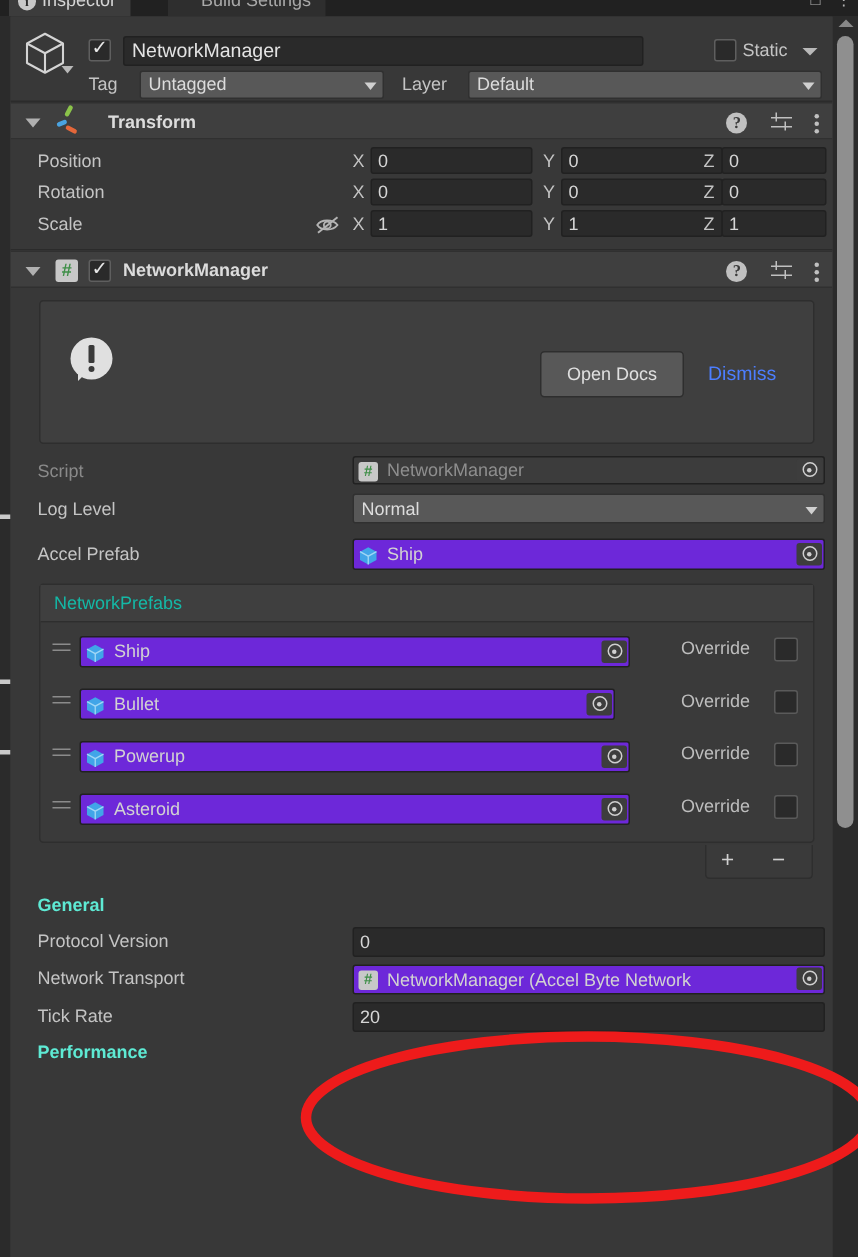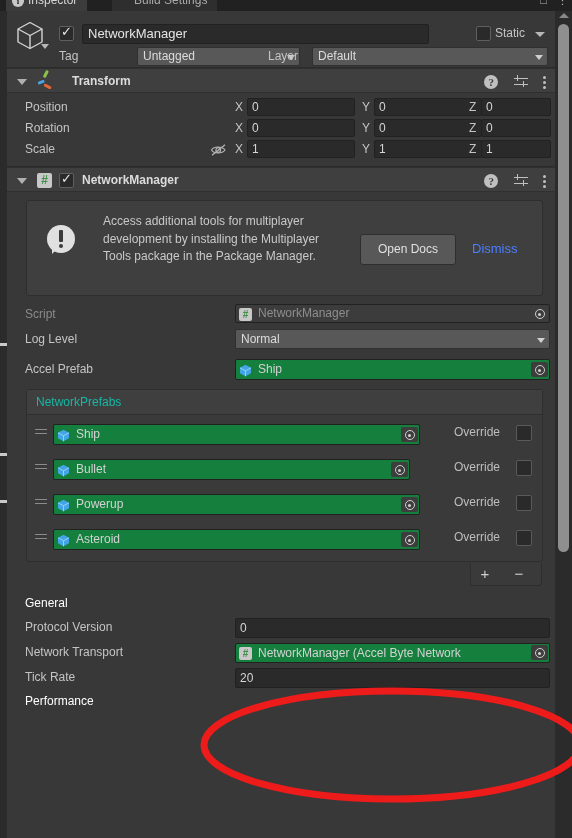--- a/index.html
+++ b/index.html
@@ -135,21 +135,21 @@
     position: absolute; background: #585858; border: 1px solid #2e2e2e; border-radius: 3px;
     color: #e0e0e0; font-size: 12px; text-align: center; white-space: nowrap;
   }
   .link { position: absolute; color: #4c7eff; font-size: 13px; }
 
   
   .prow { position: relative; height: 21px; }
   .prow .plbl { position: absolute; left: 18px; top: 0; font-size: 12px; line-height: 21px; color: #c4c4c4; }
   .prow .plbl.dim { color: #8a8a8a; }
   .objfield {
-    position: absolute; height: 19px; top: 1px; background: #15803d; border: 1px solid #212121;
+    position: absolute; height: 19px; top: 1px; background: #6d28d9; border: 1px solid #212121;
     border-radius: 2px; font-size: 12px; color: #d2d2d2; line-height: 17px; overflow: hidden; white-space: nowrap;
   }
   .objfield.dim { background: #3c3c3c; color: #8e8e8e; }
   .objfield .txt { position: absolute; left: 22px; top: 0; right: 22px; overflow: hidden; white-space: nowrap; }
   .sicon { position: absolute; left: 3px; top: 3px; width: 13px; height: 13px; }
   .s-script { background: #c8c8c8; border-radius: 2px; color: #3f8f48; font-size: 10px; font-weight: bold;
     text-align: center; line-height: 13px; }
   .s-prefab { }
   .picker {
     position: absolute; right: 1px; top: 1px; width: 17px; height: 15px; background: #3d3d3d;
@@ -173,21 +173,21 @@
   .ovr-lbl { position: absolute; right: 42px; top: 0; line-height: 35px; font-size: 12px; color: #bdbdbd; }
   .ovr-cb { position: absolute; right: 10px; top: 10px; width: 16px; height: 16px;
     background: #2a2a2a; border: 1px solid #5a5a5a; border-radius: 2px; }
   .plusminus {
     position: absolute; right: 0; bottom: -25px; width: 72px; height: 23px;
     background: #3a3a3a; border: 1px solid #2e2e2e; border-top: none; border-radius: 0 0 3px 3px;
   }
   .plusminus span { position: absolute; top: 0; line-height: 22px; font-size: 15px; color: #d0d0d0; width: 28px; text-align: center; }
 
   
-  .sect { height: 23px; line-height: 23px; padding-left: 18px; font-size: 12px; font-weight: normal; color: #ffffff; }
+  .sect { height: 23px; line-height: 23px; padding-left: 18px; font-size: 12px; font-weight: bold; color: #5eead4; }
 
   
   .ellipse { position: absolute; pointer-events: none; }
 </style>
 </head>
 <body>
 
 <div id="app">
 
   <div class="tabstrip">
@@ -232,21 +232,21 @@
       <div class="name-row">
         <span class="cb checked name-cb"></span>
         <div class="name-field">NetworkManager</div>
         <span class="cb static-cb"></span>
         <span class="static-lbl">Static</span>
         <span class="static-arrow"></span>
       </div>
 
       <div class="tl-row">
         <span class="tl-lbl" style="left:0">Tag</span>
-        <div class="dd" style="left:34px; width:163px;margin-left:44px;">
+        <div class="dd" style="left:34px; width:163px;">
           <span>Untagged</span>
           <span class="arr"></span>
         </div>
         <span class="tl-lbl" style="left:209px">Layer</span>
         <div class="dd" style="left:253px; right:1px;">
           <span>Default</span>
           <span class="arr"></span>
         </div>
       </div>
     </div>
@@ -332,21 +332,20 @@
       </span>
     </div>
 
     <div class="infobox">
       <span class="info-icon">
         <span class="bub"></span>
           <span class="tail"></span>
           <span class="bang"></span>
           <span class="dot"></span>
       </span>
-      <div class="info-text">Access additional tools for multiplayer development by installing the Multiplayer Tools package in the Package Manager.</div>
       <div class="btn" style="left:333px; top:33px; width:96px; height:31px; line-height:29px;">Open Docs</div>
       <span class="link" style="left:445px; top:40px;">Dismiss</span>
     </div>
 
     <div class="prow" style="height:24px">
       <span class="plbl dim" style="line-height:24px">Script</span>
       <div class="objfield dim" style="left:228px; right:5px; top:2px;">
         <span class="sicon s-script">#</span>
         <span class="txt">NetworkManager</span>
         <span class="picker"><span class="ring"></span></span>

